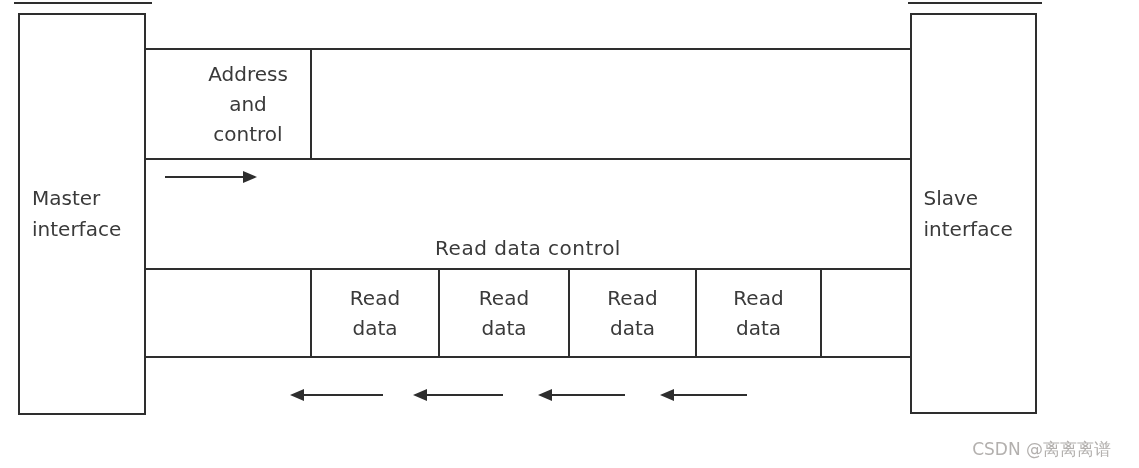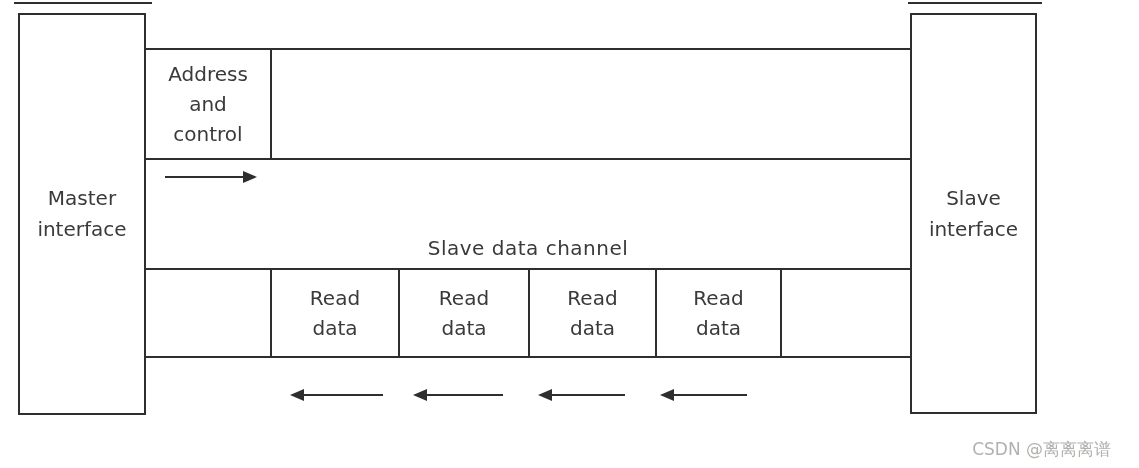--- a/index.html
+++ b/index.html
@@ -23,21 +23,21 @@
   .iface-box {
     position: absolute;
     top: 13px;
     width: 128px;
     height: 402px;
     border: 2px solid var(--line);
     background: var(--background);
     display: flex;
     align-items: center;
     justify-content: center;
-    text-align: center;
+    text-align: left;
     font-size: 20px;
     line-height: 31px;
   }
   .iface-label { display: inline-block; width: 100px; }
   .channel-title {
     position: absolute;
     left: 146px;
     width: 764px;
     text-align: center;
     font-size: 20px;
@@ -45,20 +45,21 @@
     white-space: nowrap;
   }
   .band {
     position: absolute;
     left: 146px;
     width: 764px;
     border-top: 2px solid var(--line);
     border-bottom: 2px solid var(--line);
     background: var(--background);
     display: flex;
+    padding-left: 40px;
   }
   .band-cell {
     height: 100%;
     display: flex;
     align-items: center;
     justify-content: center;
     text-align: center;
     font-size: 20px;
     line-height: 30px;
   }
@@ -111,21 +112,21 @@
       <span class="cell-label">Address and control</span>
     </div>
     <div class="band-cell" style="flex:1;"></div>
   </div>
 
   <div>
     <div class="arrow-line" style="left:165px; top:176px; width:80px;"></div>
     <div class="tri-right" style="left:243px; top:171px;"></div>
   </div>
 
-  <div class="channel-title" style="top:236px;">Slave data channel</div>
+  <div class="channel-title" style="top:236px;">Read data control</div>
 
   <div class="band" style="top:268px; height:90px;">
     <div class="band-cell cell-divider-right" style="width:126px;"></div>
     <div class="band-cell cell-divider-right" style="width:128px;">
       <span class="cell-label-narrow">Read data</span>
     </div>
     <div class="band-cell cell-divider-right" style="width:130px;">
       <span class="cell-label-narrow">Read data</span>
     </div>
     <div class="band-cell cell-divider-right" style="width:127px;">

